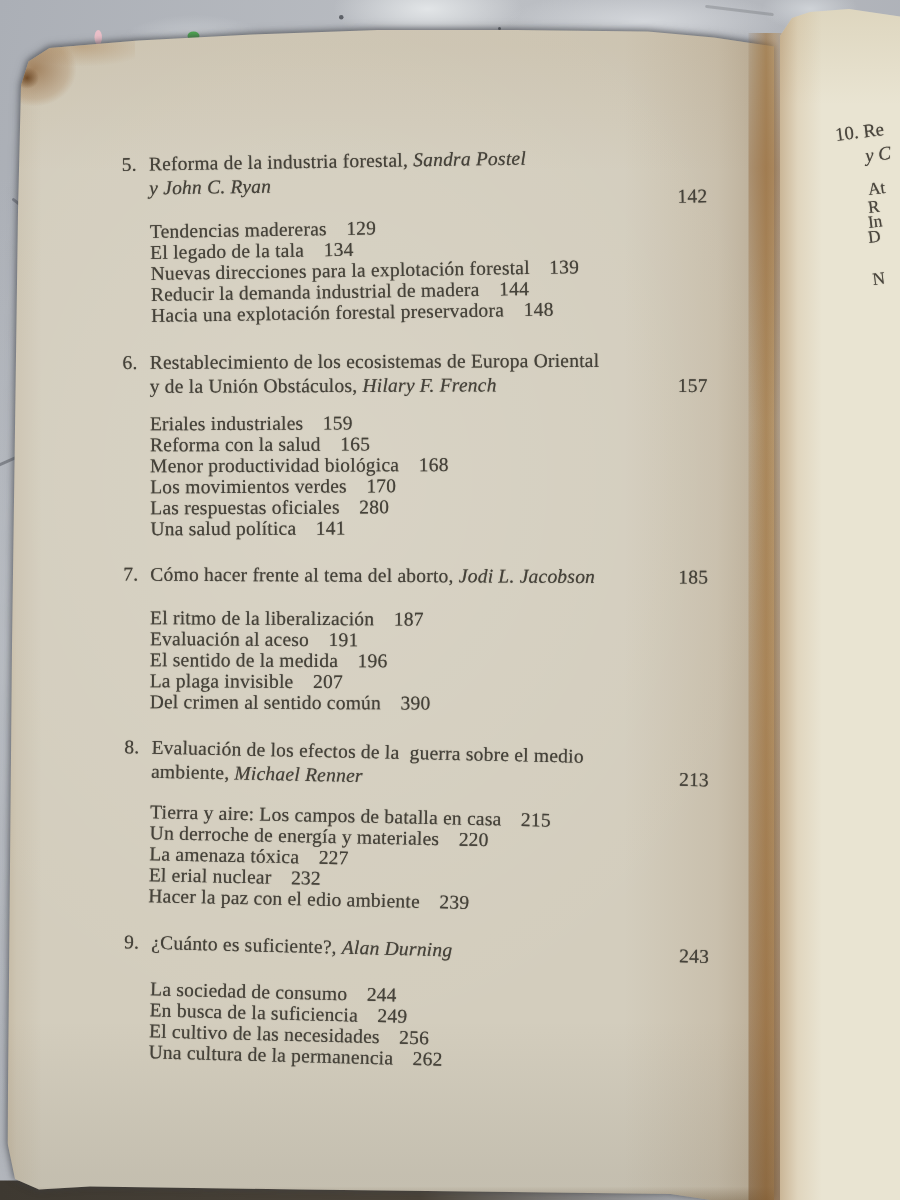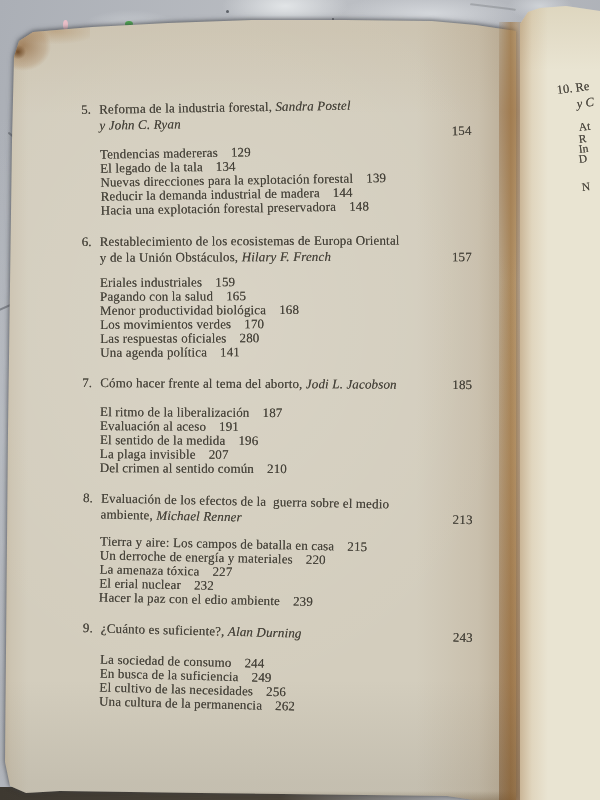--- a/index.html
+++ b/index.html
@@ -108,62 +108,62 @@
   <div class="left-page-wrap">
     <div class="left-page">
       <div class="toc" id="toc">
           <div class="toc-section" style="top: 102px; transform: rotate(-0.9deg);">
             <div class="entry-head">
               <span class="entry-num">5.</span>
               <div class="entry-title">
                 <div class="line"><span>Reforma de la industria forestal, </span><em>Sandra Postel</em></div>
                 <div class="line"><em>y John C. Ryan</em></div>
               </div>
-              <span class="entry-page" style="top: 27px;">154</span>
+              <span class="entry-page" style="top: 27px;">142</span>
             </div>
             <div class="subs" style="margin-top: 15px;">
               <div class="sub"><span>Tendencias madereras</span><span class="pg">129</span></div>
               <div class="sub"><span>El legado de la tala</span><span class="pg">134</span></div>
               <div class="sub"><span>Nuevas direcciones para la explotación forestal</span><span class="pg">139</span></div>
               <div class="sub"><span>Reducir la demanda industrial de madera</span><span class="pg">144</span></div>
               <div class="sub"><span>Hacia una explotación forestal preservadora</span><span class="pg">148</span></div>
             </div>
           </div>
           <div class="toc-section" style="top: 234px; transform: rotate(-0.25deg);">
             <div class="entry-head">
               <span class="entry-num">6.</span>
               <div class="entry-title">
                 <div class="line"><span>Restablecimiento de los ecosistemas de Europa Oriental</span></div>
                 <div class="line"><span>y de la Unión Obstáculos, </span><em>Hilary F. French</em></div>
               </div>
               <span class="entry-page" style="top: 17px;">157</span>
             </div>
             <div class="subs" style="margin-top: 11px;">
               <div class="sub"><span>Eriales industriales</span><span class="pg">159</span></div>
-              <div class="sub"><span>Pagando con la salud</span><span class="pg">165</span></div>
+              <div class="sub"><span>Reforma con la salud</span><span class="pg">165</span></div>
               <div class="sub"><span>Menor productividad biológica</span><span class="pg">168</span></div>
               <div class="sub"><span>Los movimientos verdes</span><span class="pg">170</span></div>
               <div class="sub"><span>Las respuestas oficiales</span><span class="pg">280</span></div>
-              <div class="sub"><span>Una agenda política</span><span class="pg">141</span></div>
+              <div class="sub"><span>Una salud política</span><span class="pg">141</span></div>
             </div>
           </div>
           <div class="toc-section" style="top: 375px; transform: rotate(0.3deg);">
             <div class="entry-head">
               <span class="entry-num">7.</span>
               <div class="entry-title">
                 <div class="line"><span>Cómo hacer frente al tema del aborto, </span><em>Jodi L. Jacobson</em></div>
               </div>
               <span class="entry-page" style="top: 0px;">185</span>
             </div>
             <div class="subs" style="margin-top: 14px;">
               <div class="sub"><span>El ritmo de la liberalización</span><span class="pg">187</span></div>
               <div class="sub"><span>Evaluación al aceso</span><span class="pg">191</span></div>
               <div class="sub"><span>El sentido de la medida</span><span class="pg">196</span></div>
               <div class="sub"><span>La plaga invisible</span><span class="pg">207</span></div>
-              <div class="sub"><span>Del crimen al sentido común</span><span class="pg">210</span></div>
+              <div class="sub"><span>Del crimen al sentido común</span><span class="pg">390</span></div>
             </div>
           </div>
           <div class="toc-section" style="top: 490px; transform: rotate(1.2deg);">
             <div class="entry-head">
               <span class="entry-num">8.</span>
               <div class="entry-title">
                 <div class="line"><span>Evaluación de los efectos de la  guerra sobre el medio</span></div>
                 <div class="line"><span>ambiente, </span><em>Michael Renner</em></div>
               </div>
               <span class="entry-page" style="top: 14px;">213</span>

